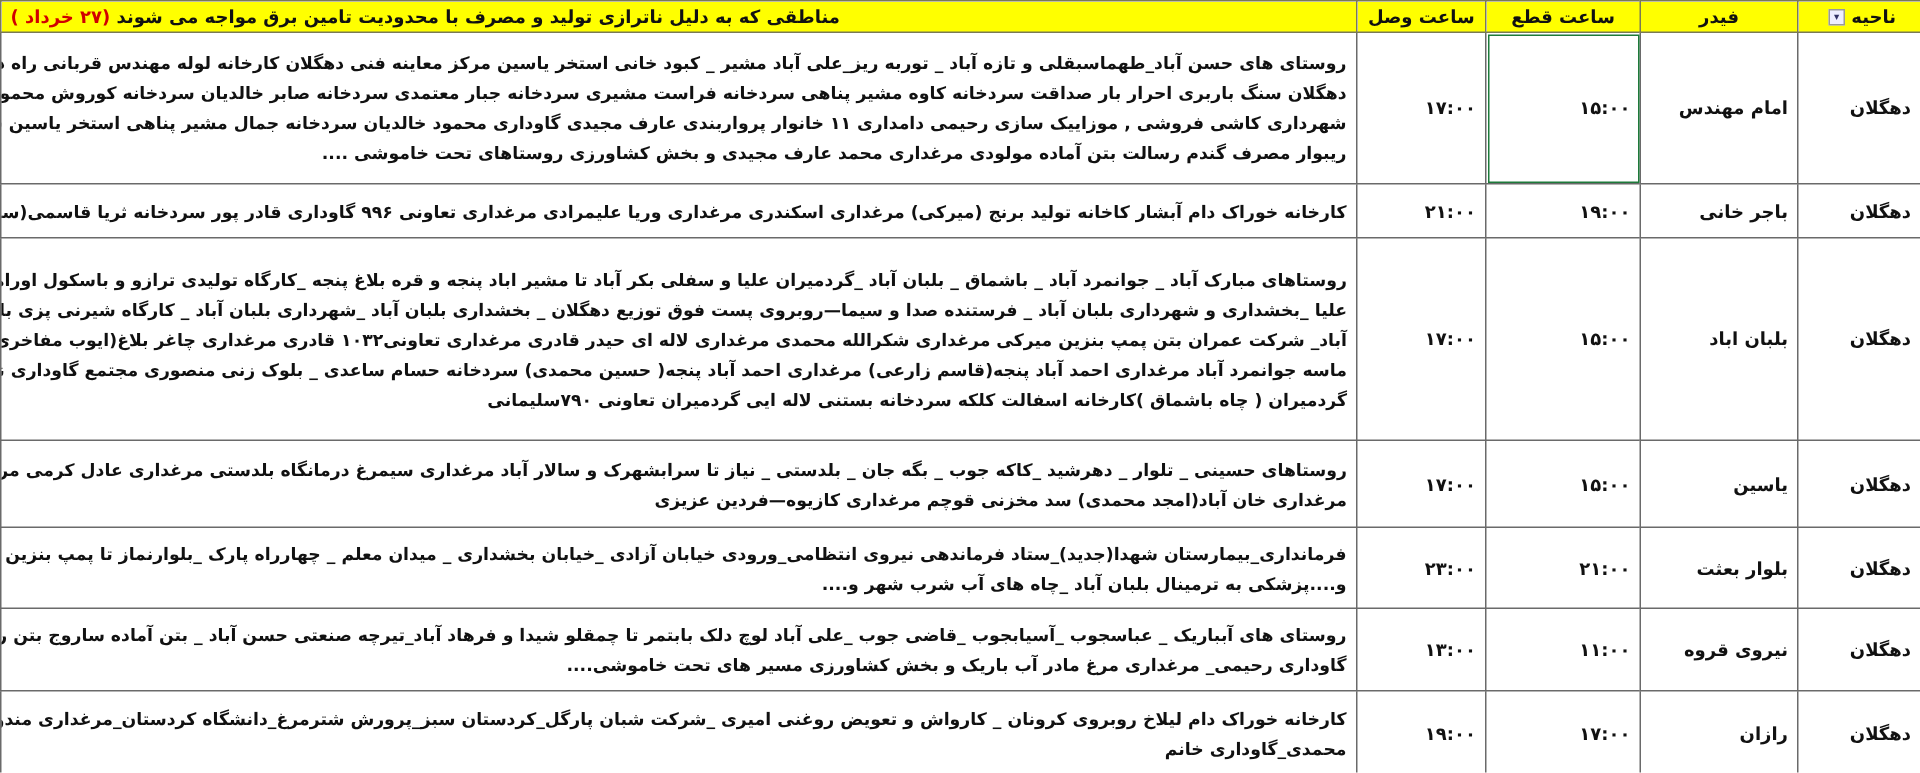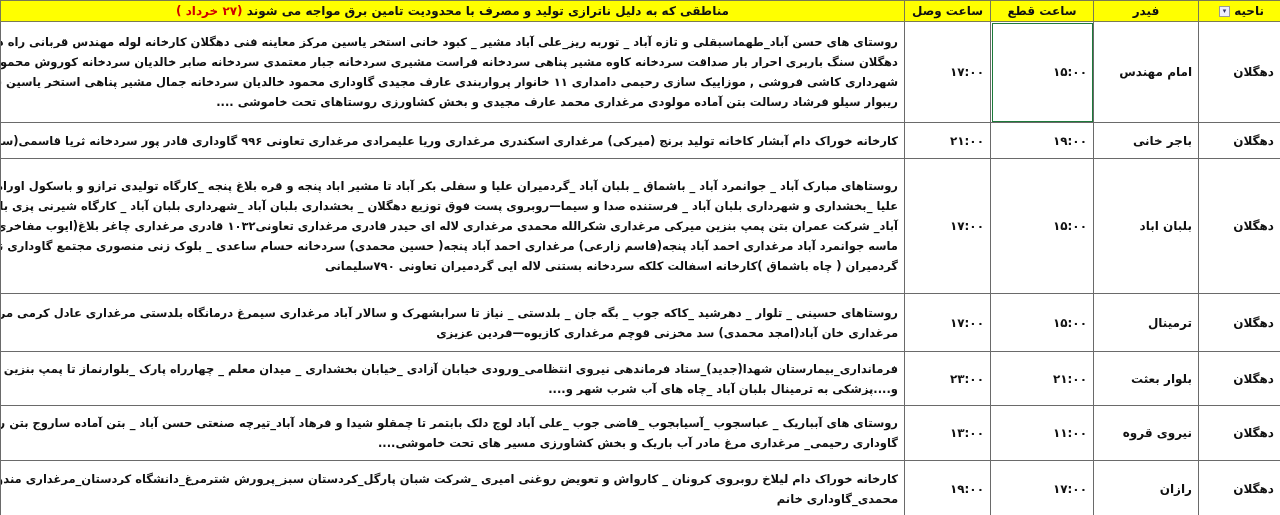--- a/index.html
+++ b/index.html
@@ -12,21 +12,21 @@
     table-layout: fixed;
     font-weight: bold;
     color:#111;
   }
   table.grid td, table.grid th {
     border: 1.5px solid #6a6a6a;
     padding: 0 6px;
     overflow: hidden;
   }
   th { background:#ffff00; height:20px; font-size:12px; text-align:center; border-color:#7a7a55 !important; }
-  th.title { text-align:center; font-size:12px; padding-right:8px; }
+  th.title { text-align:left; font-size:12px; padding-right:8px; }
   th .date { color:#d10000; }
   .filter-icon {
     display:inline-block; width:9px; height:9px; border:1px solid #999; background:#eef;
     font-size:7px; line-height:9px; text-align:center; color:#336; vertical-align:middle; margin-left:4px;
   }
   td.center { text-align:right; font-size:12px; white-space:nowrap; }
   td.desc {
     text-align:right; font-size:11.5px; line-height:20px; padding-right:8px; padding-left:8px;
     vertical-align:middle;
   }
@@ -63,21 +63,21 @@
     <tbody>
       <tr style="height:101px">
         <td class="center">دهگلان</td>
         <td class="center">امام مهندس</td>
         <td class="center sel">۱۵:۰۰</td>
         <td class="center">۱۷:۰۰</td>
         <td class="desc">
           <span class="line">روستای های حسن آباد_طهماسبقلی و تازه آباد _ توربه ریز_علی آباد مشیر _ کبود خانی  استخر یاسین  مرکز معاینه فنی  دهگلان  کارخانه لوله مهندس قربانی راه دار خانه حسن آباد سنگبری طاهر کردستانی سنگبری</span>
           <span class="line">دهگلان سنگ باربری احرار بار صداقت  سردخانه کاوه مشیر پناهی سردخانه فراست مشیری سردخانه جبار  معتمدی سردخانه صابر خالدیان سردخانه کوروش محمودی نژاد باربری و باسکول حبیبی جایگاه CNG</span>
           <span class="line">شهرداری کاشی فروشی , موزاییک سازی رحیمی    دامداری ۱۱ خانوار پرواربندی عارف مجیدی گاوداری محمود خالدیان سردخانه جمال مشیر پناهی استخر یاسین  سنگبری آیدر کارخانه الوند پلاستیک  هتل و تالار</span>
-          <span class="line">ریبوار سیلو فرشاد رسالت  بتن آماده مولودی  مرغداری محمد عارف مجیدی و بخش کشاورزی روستاهای تحت خاموشی ....</span>
+          <span class="line">ریبوار مصرف گندم رسالت  بتن آماده مولودی  مرغداری محمد عارف مجیدی و بخش کشاورزی روستاهای تحت خاموشی ....</span>
         </td>
       </tr>
       <tr style="height:36px">
         <td class="center">دهگلان</td>
         <td class="center">باجر خانی</td>
         <td class="center">۱۹:۰۰</td>
         <td class="center">۲۱:۰۰</td>
         <td class="desc">
           <span class="line">کارخانه خوراک دام آبشار  کاخانه تولید برنج (میرکی) مرغداری اسکندری مرغداری وریا علیمرادی مرغداری تعاونی ۹۹۶ گاوداری قادر پور سردخانه ثریا قاسمی(سامیار ) مرغداری کوشا</span>
         </td>
@@ -90,21 +90,21 @@
         <td class="desc">
           <span class="line">روستاهای مبارک آباد _ جوانمرد آباد _ باشماق _ بلبان آباد _گردمیران علیا و سفلی بکر آباد تا مشیر اباد پنجه و قره بلاغ پنجه  _کارگاه تولیدی ترازو و باسکول اورامان گردمیران  _ کارگاهای تولیدی مختلف گردمیران</span>
           <span class="line">علیا _بخشداری و شهرداری بلبان آباد _ فرستنده صدا و سیما—روبروی پست فوق توزیع دهگلان  _ بخشداری بلبان آباد _شهرداری بلبان آباد _ کارگاه شیرنی پزی بلبان آباد_ درمانگاه و فوریت های پزشکی ۱۱۵بلبان</span>
           <span class="line">آباد_ شرکت عمران بتن پمپ بنزین میرکی مرغداری شکرالله محمدی  مرغداری لاله ای حیدر قادری مرغداری تعاونی۱۰۳۲ قادری مرغداری چاغر بلاغ(ایوب مفاخری) دامداری فرشاد محمدی  گردمیران علیا_شن و</span>
           <span class="line">ماسه جوانمرد آباد مرغداری احمد آباد پنجه(قاسم زارعی) مرغداری احمد  آباد پنجه( حسین محمدی) سردخانه حسام ساعدی _ بلوک زنی منصوری  مجتمع گاوداری نرسیده به گردمیران _مجتمع آب شرب بلبان آباد و</span>
           <span class="line">گردمیران ( چاه باشماق )کارخانه اسفالت کلکه سردخانه بستنی لاله ایی گردمیران تعاونی ۷۹۰سلیمانی</span>
         </td>
       </tr>
       <tr style="height:58px">
         <td class="center">دهگلان</td>
-        <td class="center">ترمینال</td>
+        <td class="center">یاسین</td>
         <td class="center">۱۵:۰۰</td>
         <td class="center">۱۷:۰۰</td>
         <td class="desc">
           <span class="line">روستاهای حسینی _ تلوار _ دهرشید _کاکه جوب _ بگه جان _ بلدستی _ نیاز تا سرابشهرک و سالار آباد مرغداری سیمرغ  درمانگاه بلدستی مرغداری عادل کرمی مرغداری خان آباد(مهدی محمدی) سیلوی گندم خضر لک</span>
           <span class="line">مرغداری خان آباد(امجد محمدی) سد مخزنی قوچم  مرغداری کازیوه—فردین عزیزی</span>
         </td>
       </tr>
       <tr style="height:54px">
         <td class="center">دهگلان</td>
         <td class="center">بلوار بعثت</td>

